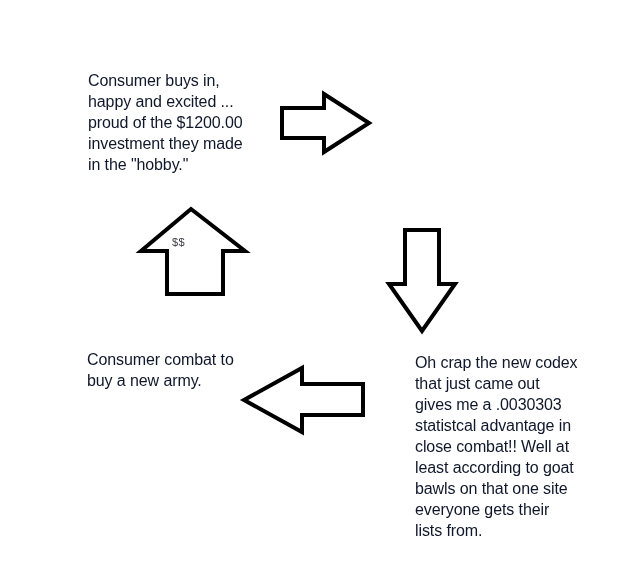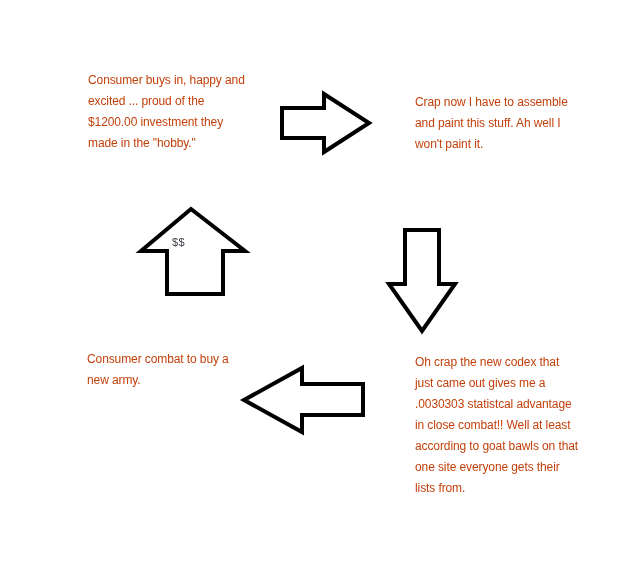--- a/index.html
+++ b/index.html
@@ -13,23 +13,23 @@
   #canvas {
     position: relative;
     width: 640px;
     height: 581px;
     background: #ffffff;
     overflow: hidden;
   }
   .note {
     position: absolute;
     font-family: "Liberation Sans", sans-serif;
-    font-size: 12px;
+    font-size: 16px;
     line-height: 21px;
-    color: #c2410c;
+    color: #0f172a;
     white-space: pre-line;
     letter-spacing: -0.1px;
   }
   .note-1 { left: 88px;  top: 70px;  width: 165px; }
   .note-2 { left: 415px; top: 92px;  width: 160px; }
   .note-3 { left: 415px; top: 352px; width: 165px; }
   .note-4 { left: 87px;  top: 349px; width: 150px; }
 
   .arrow {
     position: absolute;
@@ -54,21 +54,20 @@
     letter-spacing: 0.5px;
   }
 </style>
 </head>
 <body>
 
 <div id="canvas">
 
   <div class="note note-1">Consumer buys in, happy and excited ... proud of the $1200.00 investment they made in the "hobby."</div>
 
-  <div class="note note-2">Crap now I have to assemble and paint this stuff.  Ah well I won't paint it.</div>
 
   <div class="note note-3">Oh crap the new codex that just came out gives me a .0030303 statistcal advantage in close combat!! Well at least according to goat bawls on that one site everyone gets their lists from.</div>
 
   <div class="note note-4">Consumer combat to buy a new army.</div>
 
   <div class="arrow arrow-right">
     <svg width="92" height="66" viewBox="0 0 92 66">
       <polygon points="2,18 44,18 44,4 89,33 44,62 44,48 2,48" fill="#ffffff" stroke="#000000" stroke-width="4" stroke-linejoin="miter"></polygon>
     </svg>
   </div>

